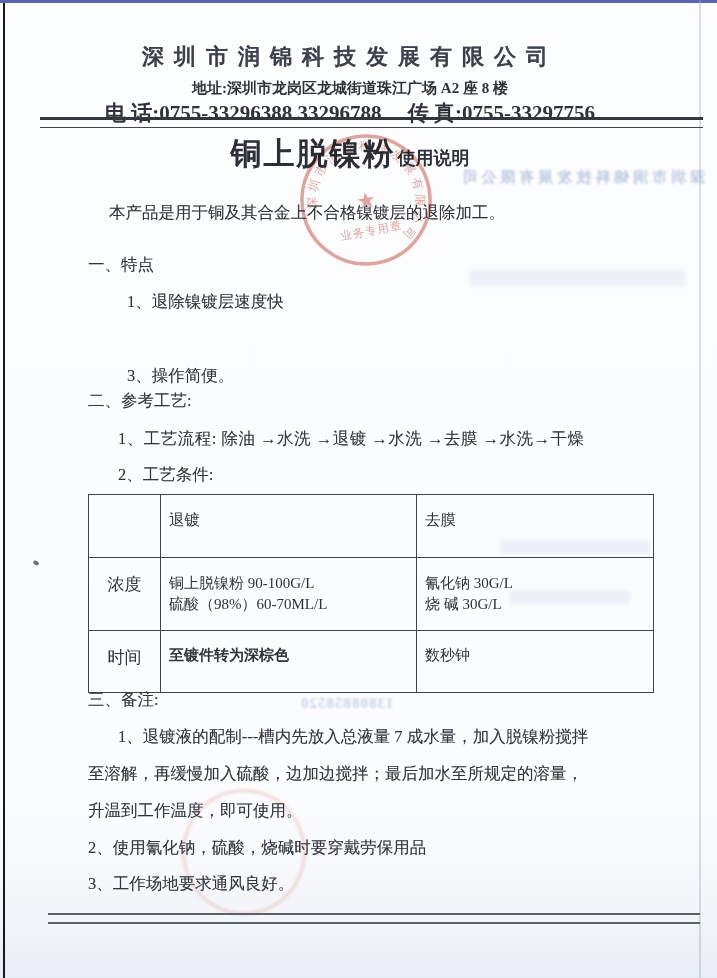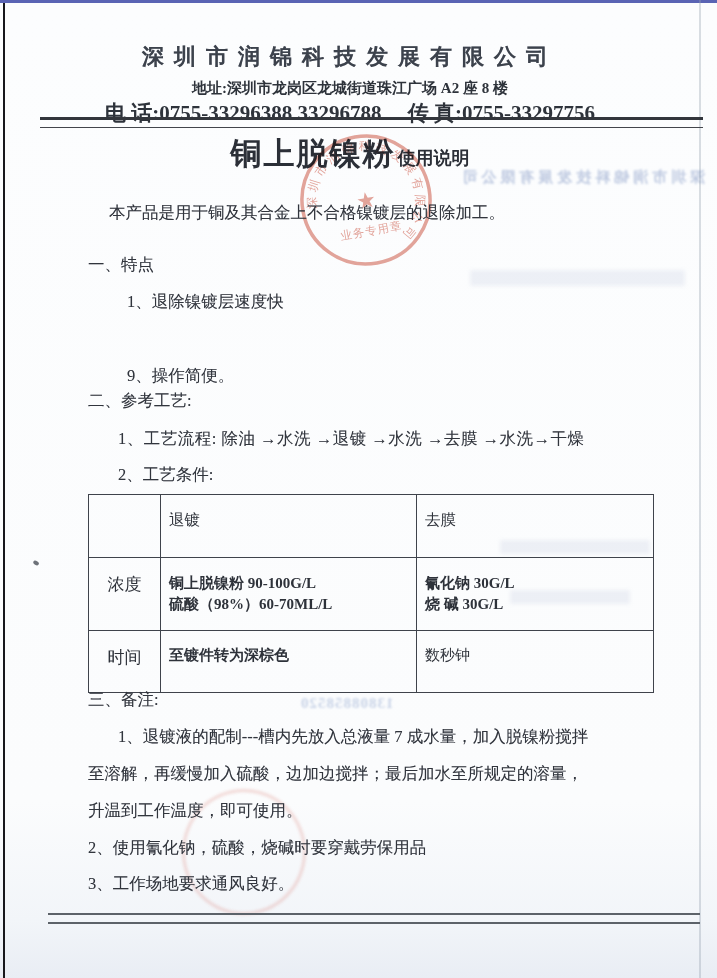--- a/index.html
+++ b/index.html
@@ -48,21 +48,21 @@
     table-layout:fixed;font-family:"Liberation Serif","DejaVu Serif",serif;color:#2e323a;}
   table.cond td{border:1.5px solid #3f434b;padding:15px 8px;vertical-align:top;overflow:hidden;}
   .col-label{width:55px;}
   .col-strip{width:239px;}
   .col-film{width:220px;}
   .row-head td{height:32px;font-size:15.5px;}
   .row-conc td{height:40px;}
   .row-temp td{height:28px;}
   .row-time td{height:31px;}
   td.lbl{vertical-align:middle;text-align:center;font-size:17px;padding:2px 2px;}
-  .cell-bold{font-weight:bold;font-size:15px;line-height:21px;}
+  .cell-bold{font-weight:normal;font-size:15px;line-height:21px;}
   .temp-val{font-weight:bold;font-size:17.5px;padding-left:8px;}
   .time-val{font-weight:700;font-size:15px;padding-top:3px;margin-top:27px;}
   .plain-cell{font-size:15px;}
 
   .seal{left:292px;top:126px;opacity:.55;mix-blend-mode:multiply;}
   .ghost-stamp{left:182px;top:789px;width:118px;height:120px;border:3px solid rgba(208,94,78,.30);
     border-radius:50%;filter:blur(1.5px);opacity:.75;}
   .ghost-company{left:443px;top:168px;width:262px;font-size:15px;font-weight:bold;
     letter-spacing:4px;color:rgba(86,115,175,.38);transform:scaleX(-1);filter:blur(1px);}
   .ghost-number{left:300px;top:695px;font-size:15px;font-weight:bold;
@@ -109,21 +109,21 @@
       </text>
       <text x="74" y="82" text-anchor="middle" font-size="22">★</text>
       <text x="74" y="109" text-anchor="middle" font-size="11.5" letter-spacing="1" font-family="Liberation Serif, serif">业务专用章</text>
     </g>
   </svg>
 
   <div class="abs body-text intro">本产品是用于铜及其合金上不合格镍镀层的退除加工。</div>
 
   <div class="abs body-text h-feat">一、特点</div>
   <div class="abs body-text feat-1">1、退除镍镀层速度快</div>
-  <div class="abs body-text feat-3">9、操作简便。</div>
+  <div class="abs body-text feat-3">3、操作简便。</div>
 
   <div class="abs body-text h-proc">二、参考工艺:</div>
   <div class="abs body-text flow">1、工艺流程: 除油 →水洗 →退镀 →水洗 →去膜 →水洗→干燥</div>
   <div class="abs body-text cond-label">2、工艺条件:</div>
 
   <table class="cond">
     <tbody>
         <tr class="row-head">
       <td class="col-label"></td>
       <td class="col-strip">退镀</td>

